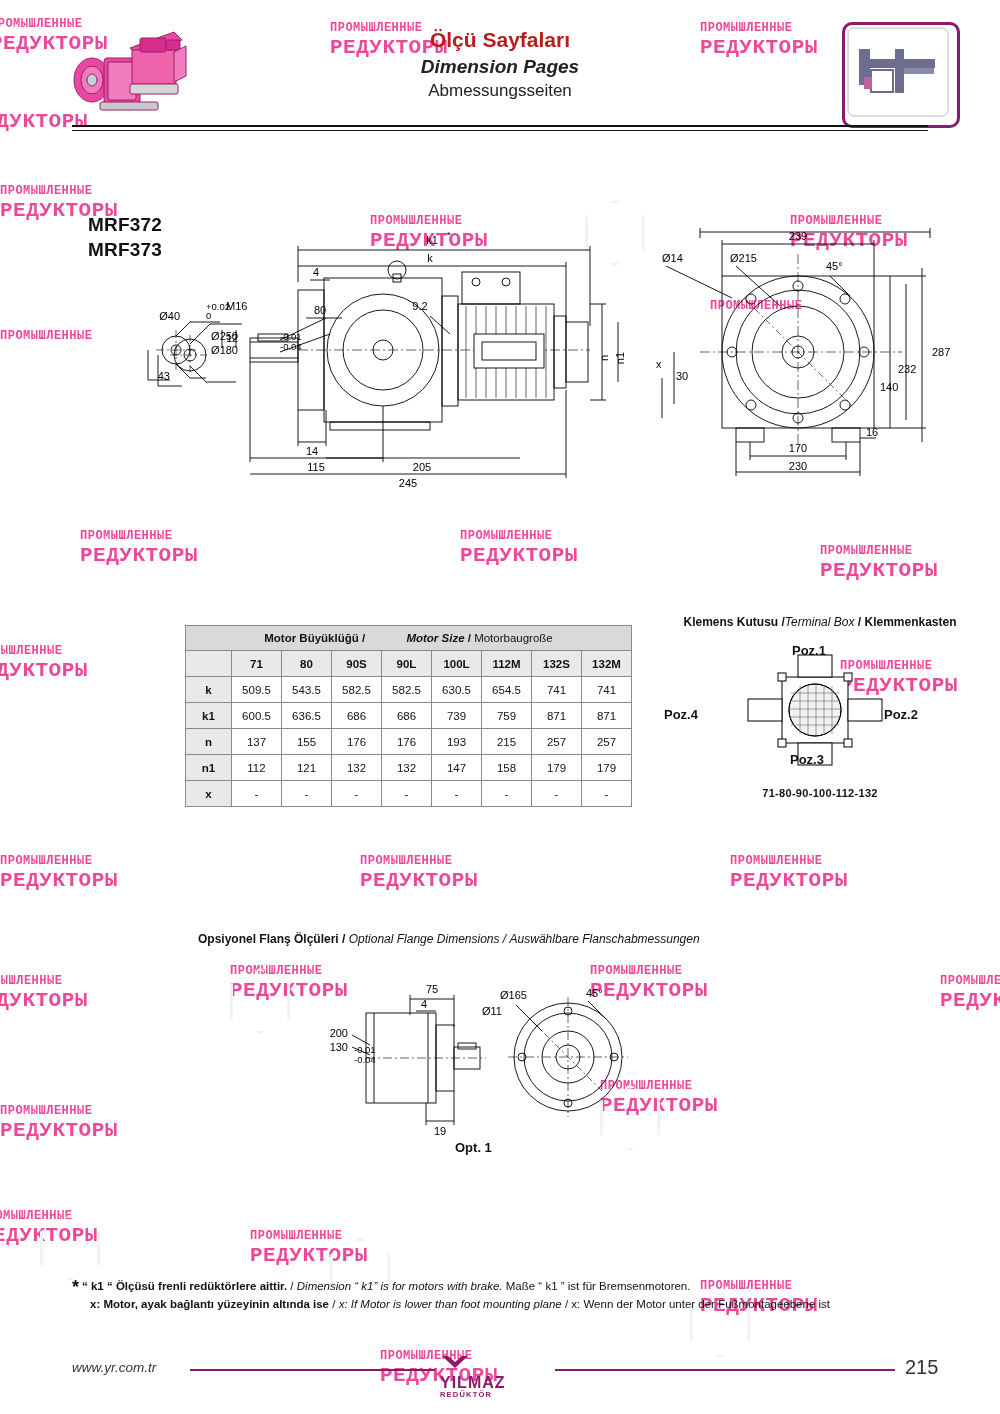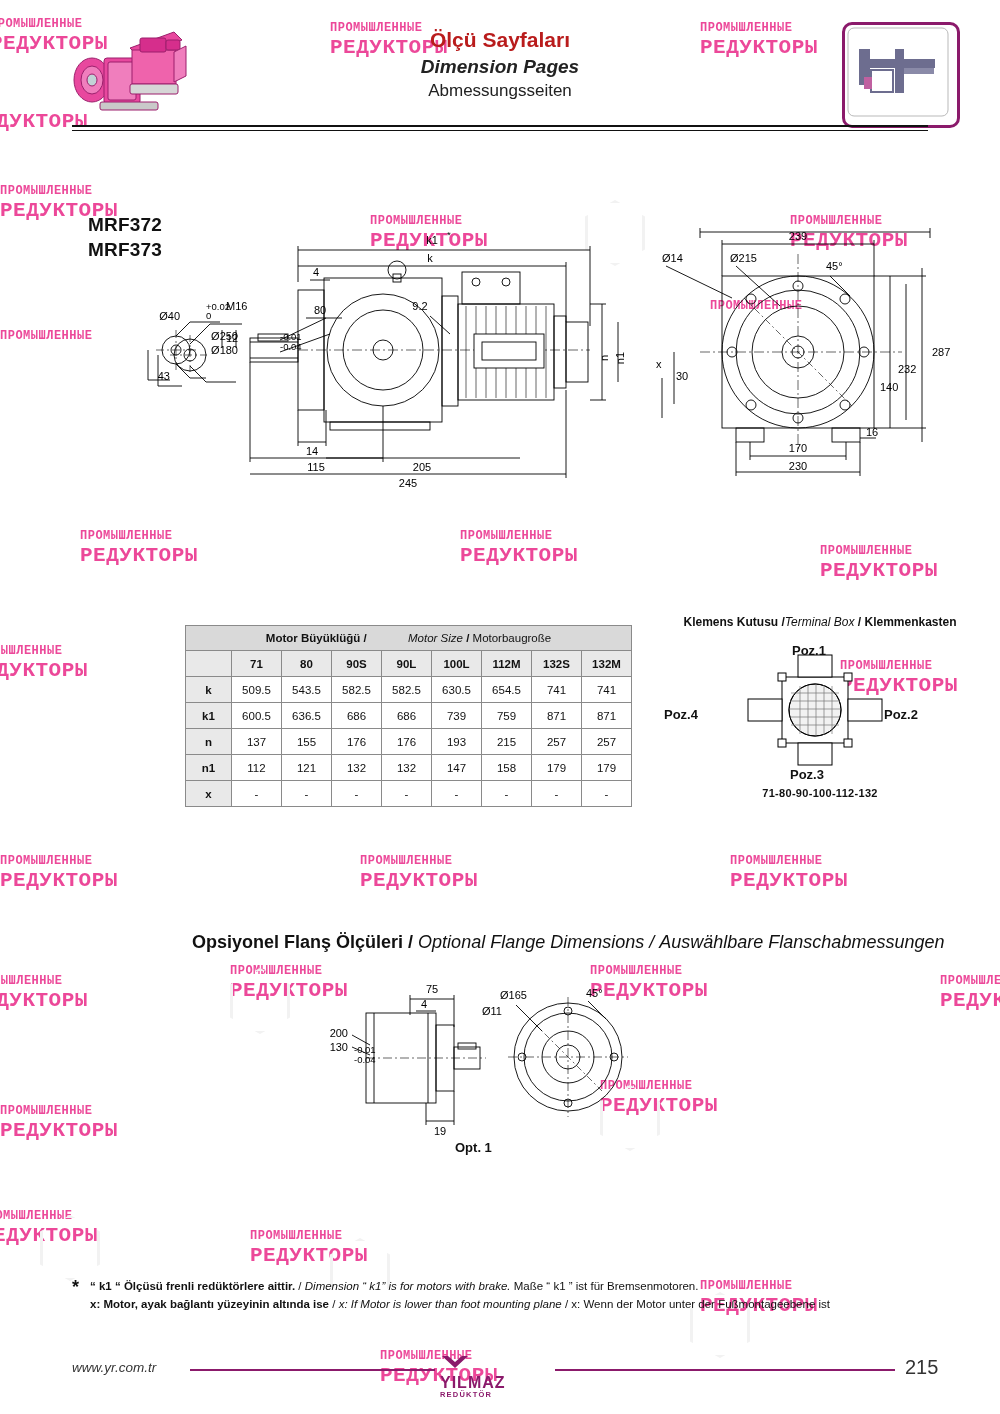--- a/index.html
+++ b/index.html
@@ -86,39 +86,39 @@
   }
   table.size-table thead tr.title th {
     background:#d9d9d9; font-weight:bold; height:24px; font-size:11.5px;
   }
   table.size-table thead tr.cols th {
     background:#e9e9e9; font-weight:bold; width:49px;
   }
   table.size-table thead tr.cols th.corner { background:#e9e9e9; width:45px; }
   table.size-table tbody td.rowhdr { background:#e9e9e9; font-weight:bold; width:45px; }
   table.size-table tbody td { background:#fff; width:49px; }
-  .ttitle-i { font-style:italic; font-weight:normal;margin-left:38px; }
+  .ttitle-i { font-style:italic; font-weight:bold;margin-left:38px; }
 
   
   .termbox { position:absolute; left:660px; top:615px; z-index:2; width:320px; }
   .termbox .cap { font-size:12px; font-weight:bold; text-align:center; }
   .termbox .cap .i { font-style:italic; font-weight:normal; }
   .termbox .poz { position:absolute; font-size:13px; font-weight:bold; }
   .termbox .foot { position:absolute; left:0; top:172px; width:320px; text-align:center;
     font-size:11px; font-weight:bold; letter-spacing:0.3px; }
 
   
-  .opt-title { position:absolute; left:192px; top:932px; font-size:18px; font-weight:bold; z-index:2; }
+  .opt-title { position:absolute; left:198px; top:932px; font-size:12px; font-weight:bold; z-index:2; }
   .opt-title .i { font-style:italic; font-weight:normal; }
   .opt-caption { position:absolute; left:455px; top:1140px; font-size:13px; font-weight:bold; z-index:2; }
 
   
   .notes { position:absolute; left:72px; top:1280px; width:870px; z-index:2; font-size:11.5px; }
   .notes .star { position:absolute; left:0; top:-3px; font-size:18px; font-weight:bold; }
-  .notes .n1 { margin-left:18px; }
+  .notes .n1 { margin-left:10px; }
   .notes .n2 { margin-left:18px; margin-top:6px; }
   .notes b { font-weight:bold; }
   .notes i { font-style:italic; }
 
   
   .footer { position:absolute; left:0; top:1350px; width:1000px; height:50px; z-index:2; }
   .footer .url { position:absolute; left:72px; top:10px; font-size:13.5px; font-style:italic; color:#333; }
   .footer .line-l { position:absolute; left:190px; top:19px; width:245px; border-top:2px solid #8b1a6b; }
   .footer .line-r { position:absolute; left:555px; top:19px; width:340px; border-top:2px solid #8b1a6b; }
   .footer .pageno { position:absolute; left:905px; top:6px; font-size:20px; color:#333; }
@@ -615,21 +615,21 @@
 
         <rect x="58" y="30" width="8" height="8" fill="#fff"></rect>
         <rect x="124" y="30" width="8" height="8" fill="#fff"></rect>
         <rect x="58" y="96" width="8" height="8" fill="#fff"></rect>
         <rect x="124" y="96" width="8" height="8" fill="#fff"></rect>
       </g>
     </svg>
 
     <div class="poz" style="left:132px; top:28px;">Poz.1</div>
     <div class="poz" style="left:224px; top:92px;">Poz.2</div>
-    <div class="poz" style="left:130px; top:152px;">Poz.3</div>
+    <div class="poz" style="left:130px; top:137px;">Poz.3</div>
     <div class="poz" style="left:4px;   top:92px;">Poz.4</div>
     <div class="foot">71-80-90-100-112-132</div>
   </div>
 
   <div class="opt-title">
     <span>Opsiyonel Flanş Ölçüleri</span>
     <span>/</span>
     <span class="i">Optional Flange Dimensions</span>
     <span class="i">/</span>
     <span class="i">Auswählbare Flanschabmessungen</span>

